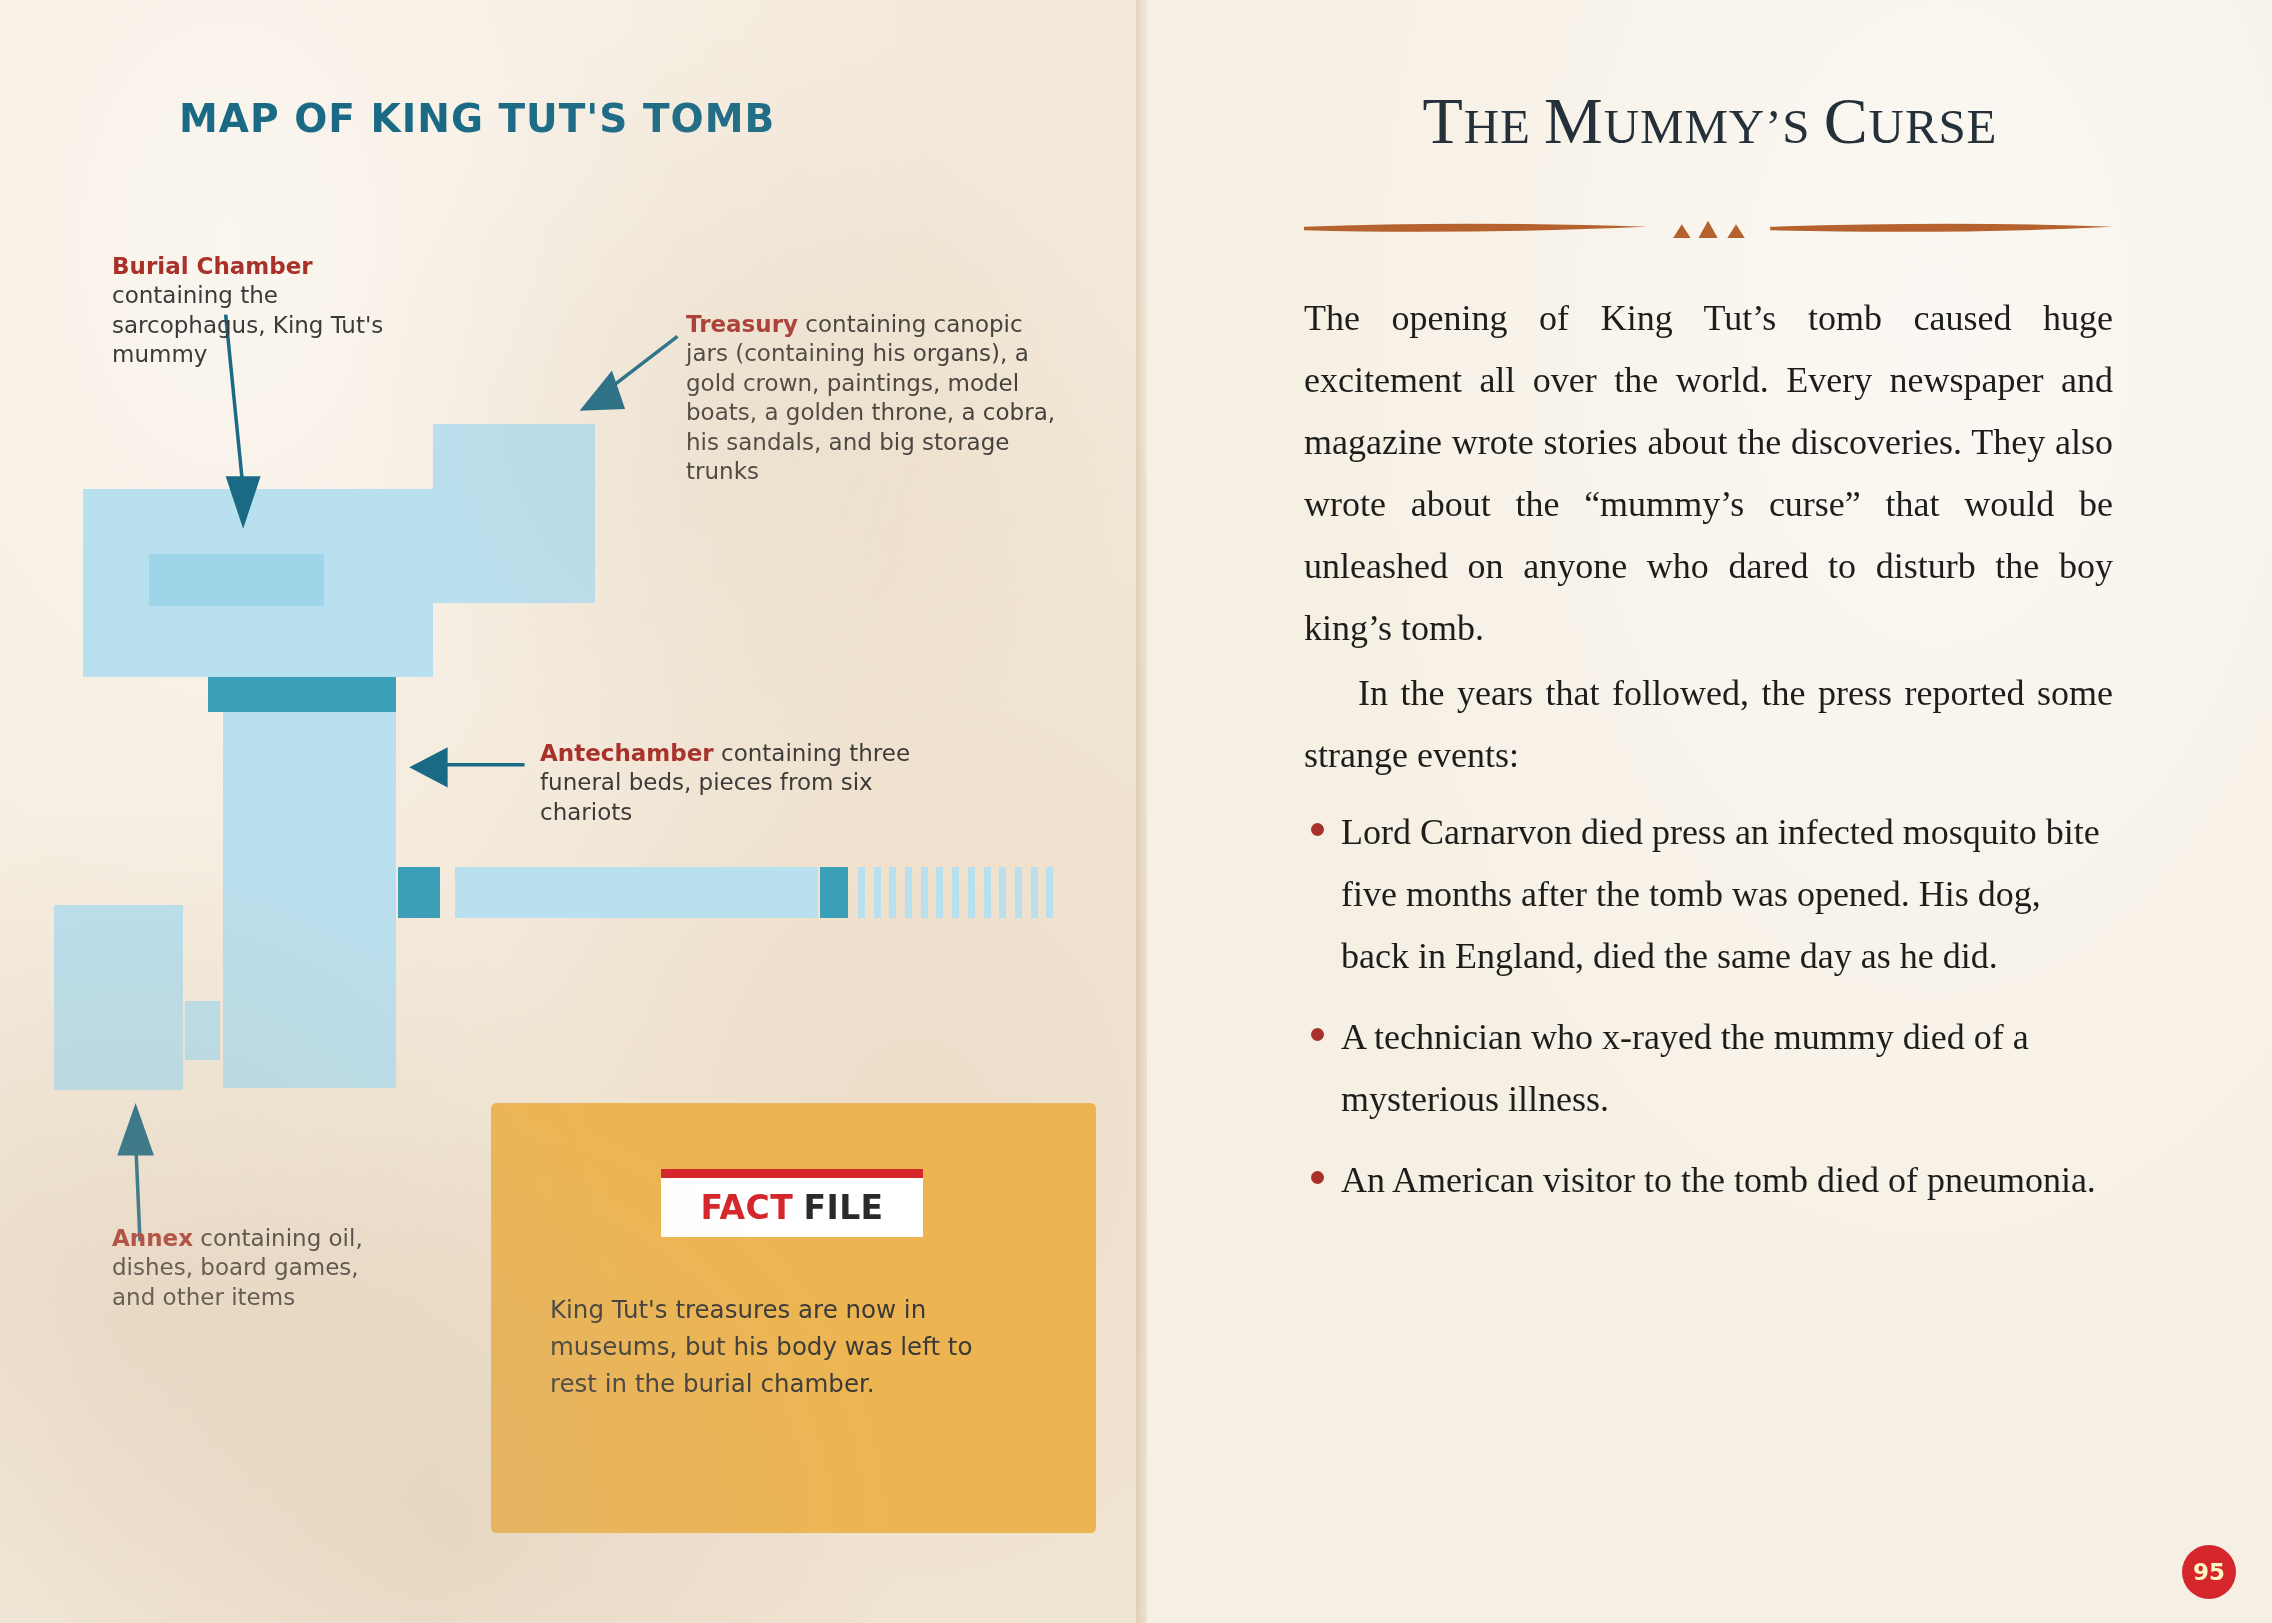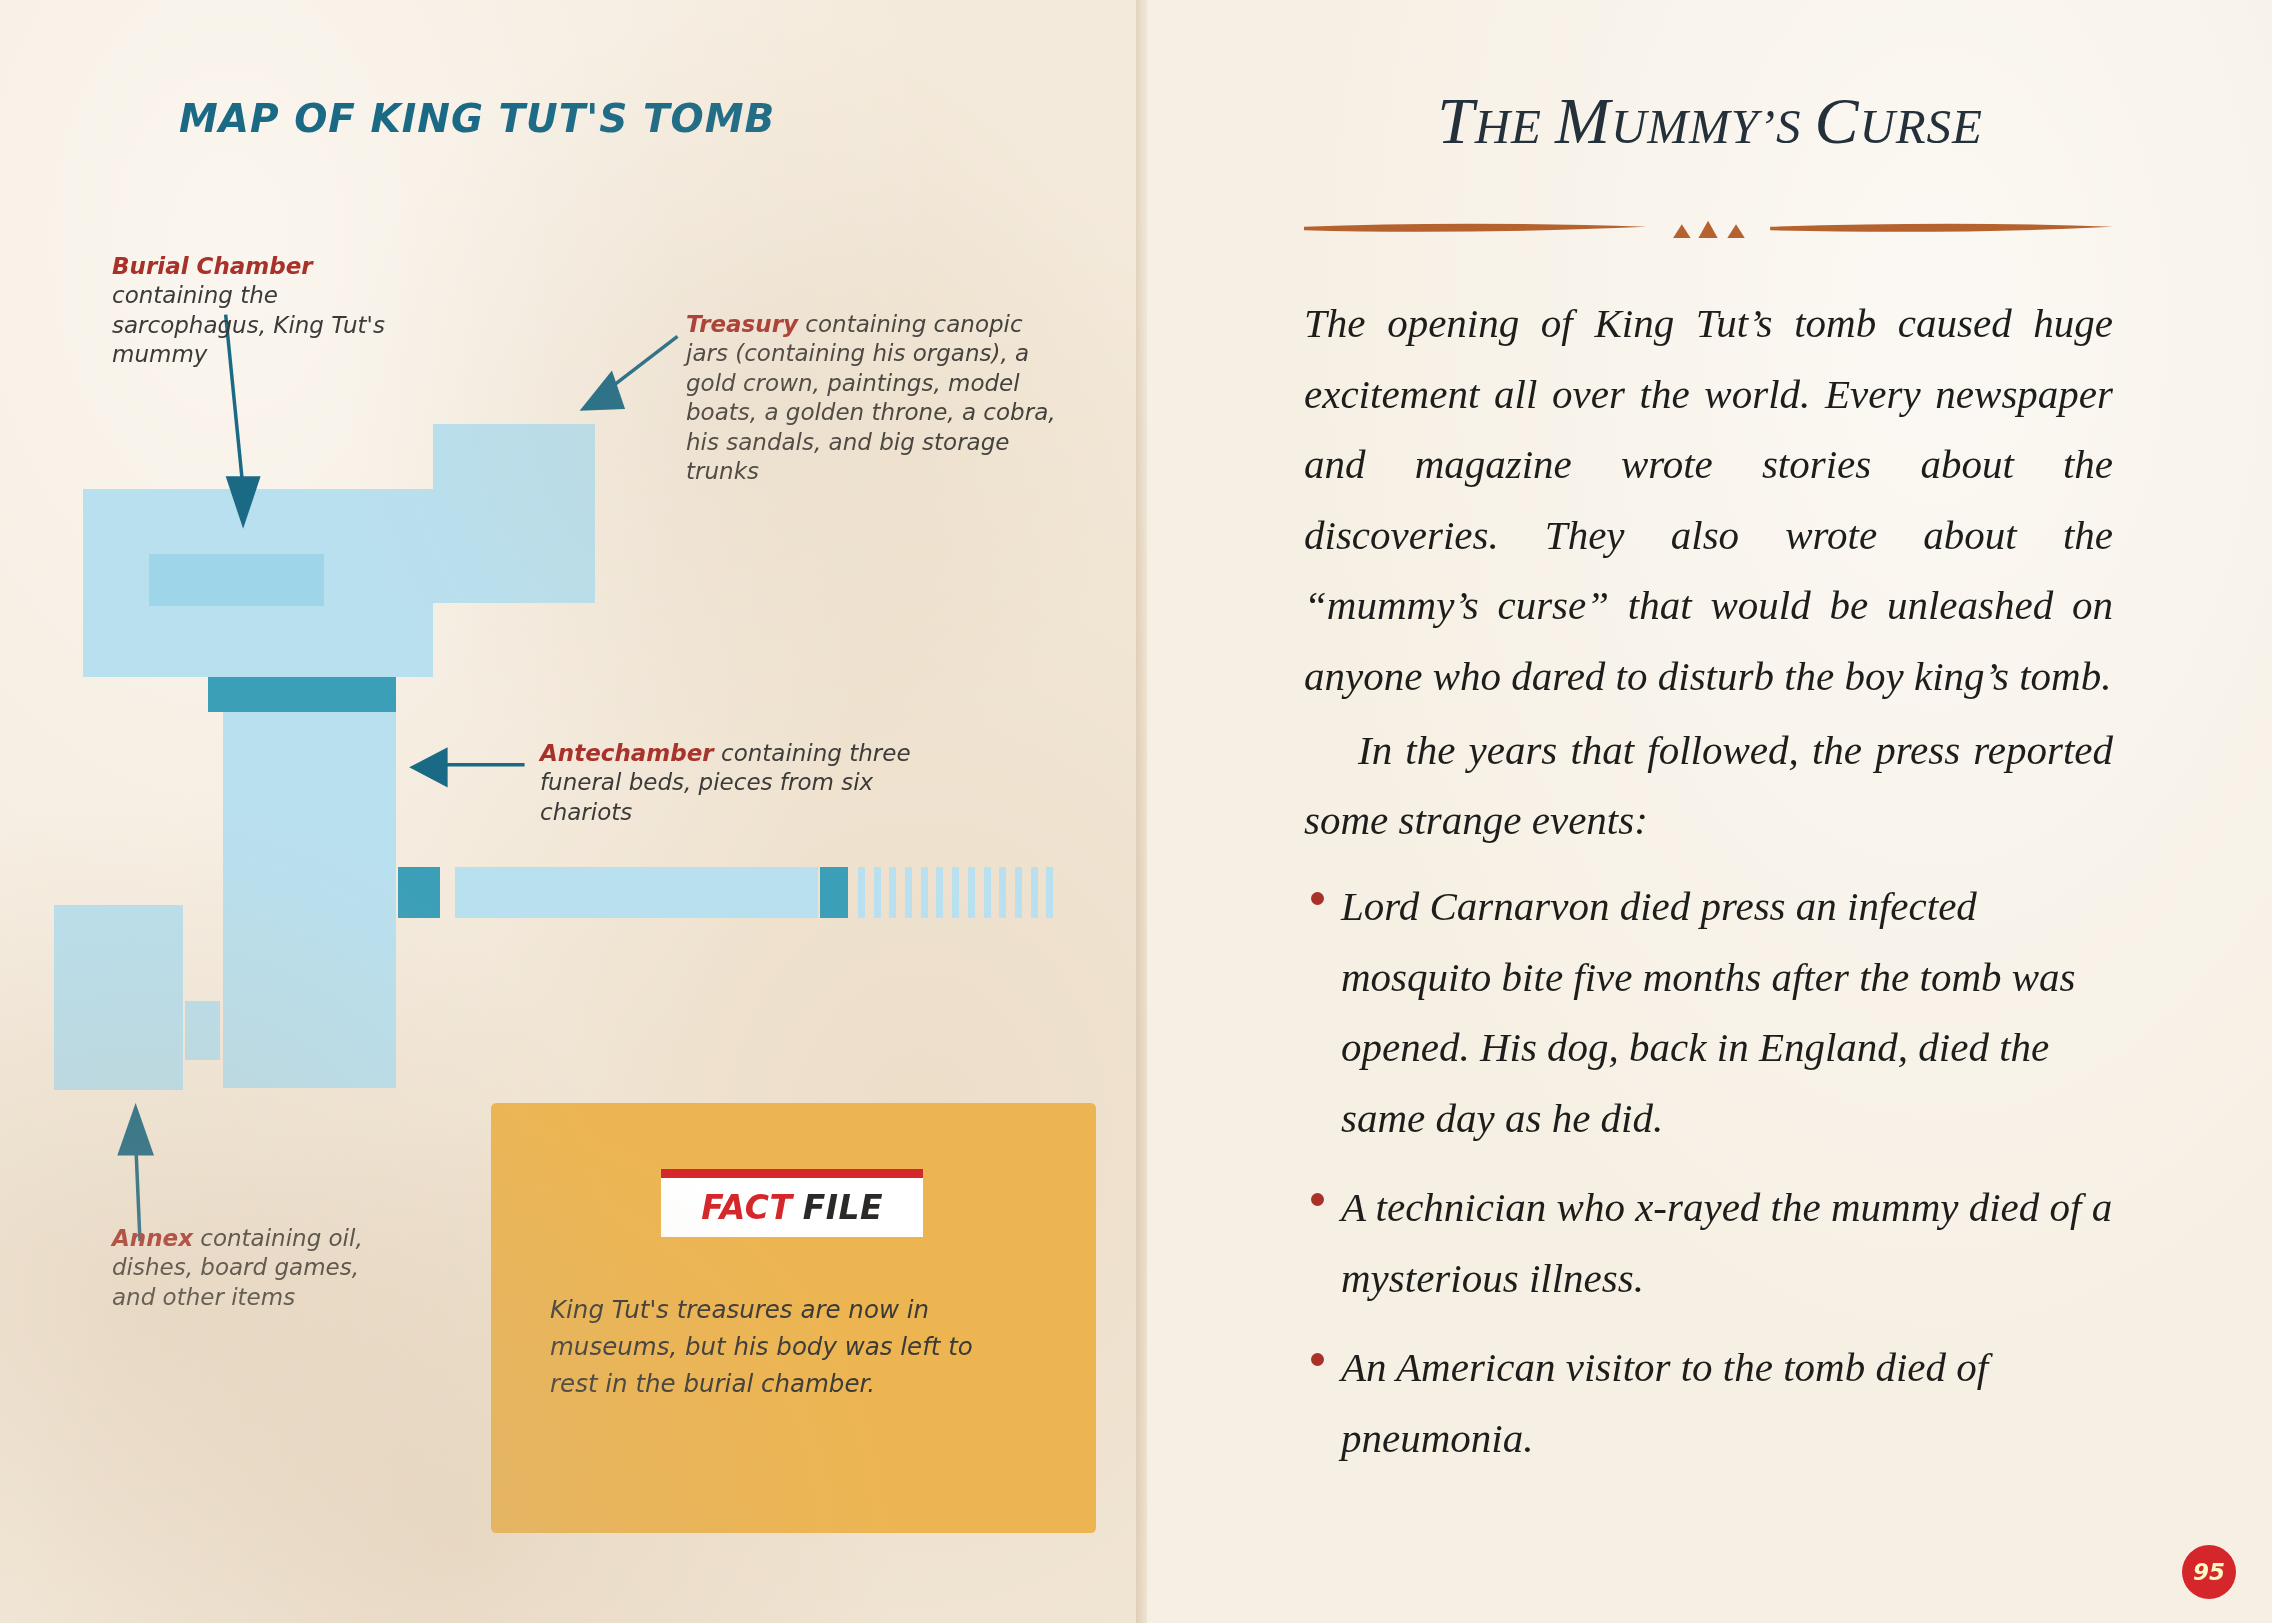--- a/index.html
+++ b/index.html
@@ -11,21 +11,20 @@
     width: 2273px;
     height: 1623px;
     overflow: hidden;
     font-family: "Liberation Sans", sans-serif;
   }
   .spread {
     position: relative;
     width: 2273px;
     height: 1433px;
     display: flex;
-    font-style: italic;
   }
 
   
   .page-left {
     position: relative;
     width: 1147px;
     height: 1623px;
     background:
       radial-gradient(ellipse at 20% 15%, rgba(255,255,255,0.55) 0%, rgba(255,255,255,0) 55%),
       radial-gradient(ellipse at 80% 70%, rgba(226,206,178,0.45) 0%, rgba(226,206,178,0) 60%),
@@ -196,21 +195,21 @@
     width: 809px;
     height: 23px;
   }
 
   .body-col {
     position: absolute;
     left: 157px;
     top: 288px;
     width: 809px;
     font-family: "Liberation Serif", serif;
-    font-size: 41px;
+    font-size: 36px;
     line-height: 1.72;
     color: #1d1d1b;
     text-align: justify;
   }
   .body-col p { margin: 0 0 3.5px 0; }
   .body-col p.indent { text-indent: 54px; }
 
   ul.events {
     list-style: none;
     margin: 15.7px 0 0 0;

